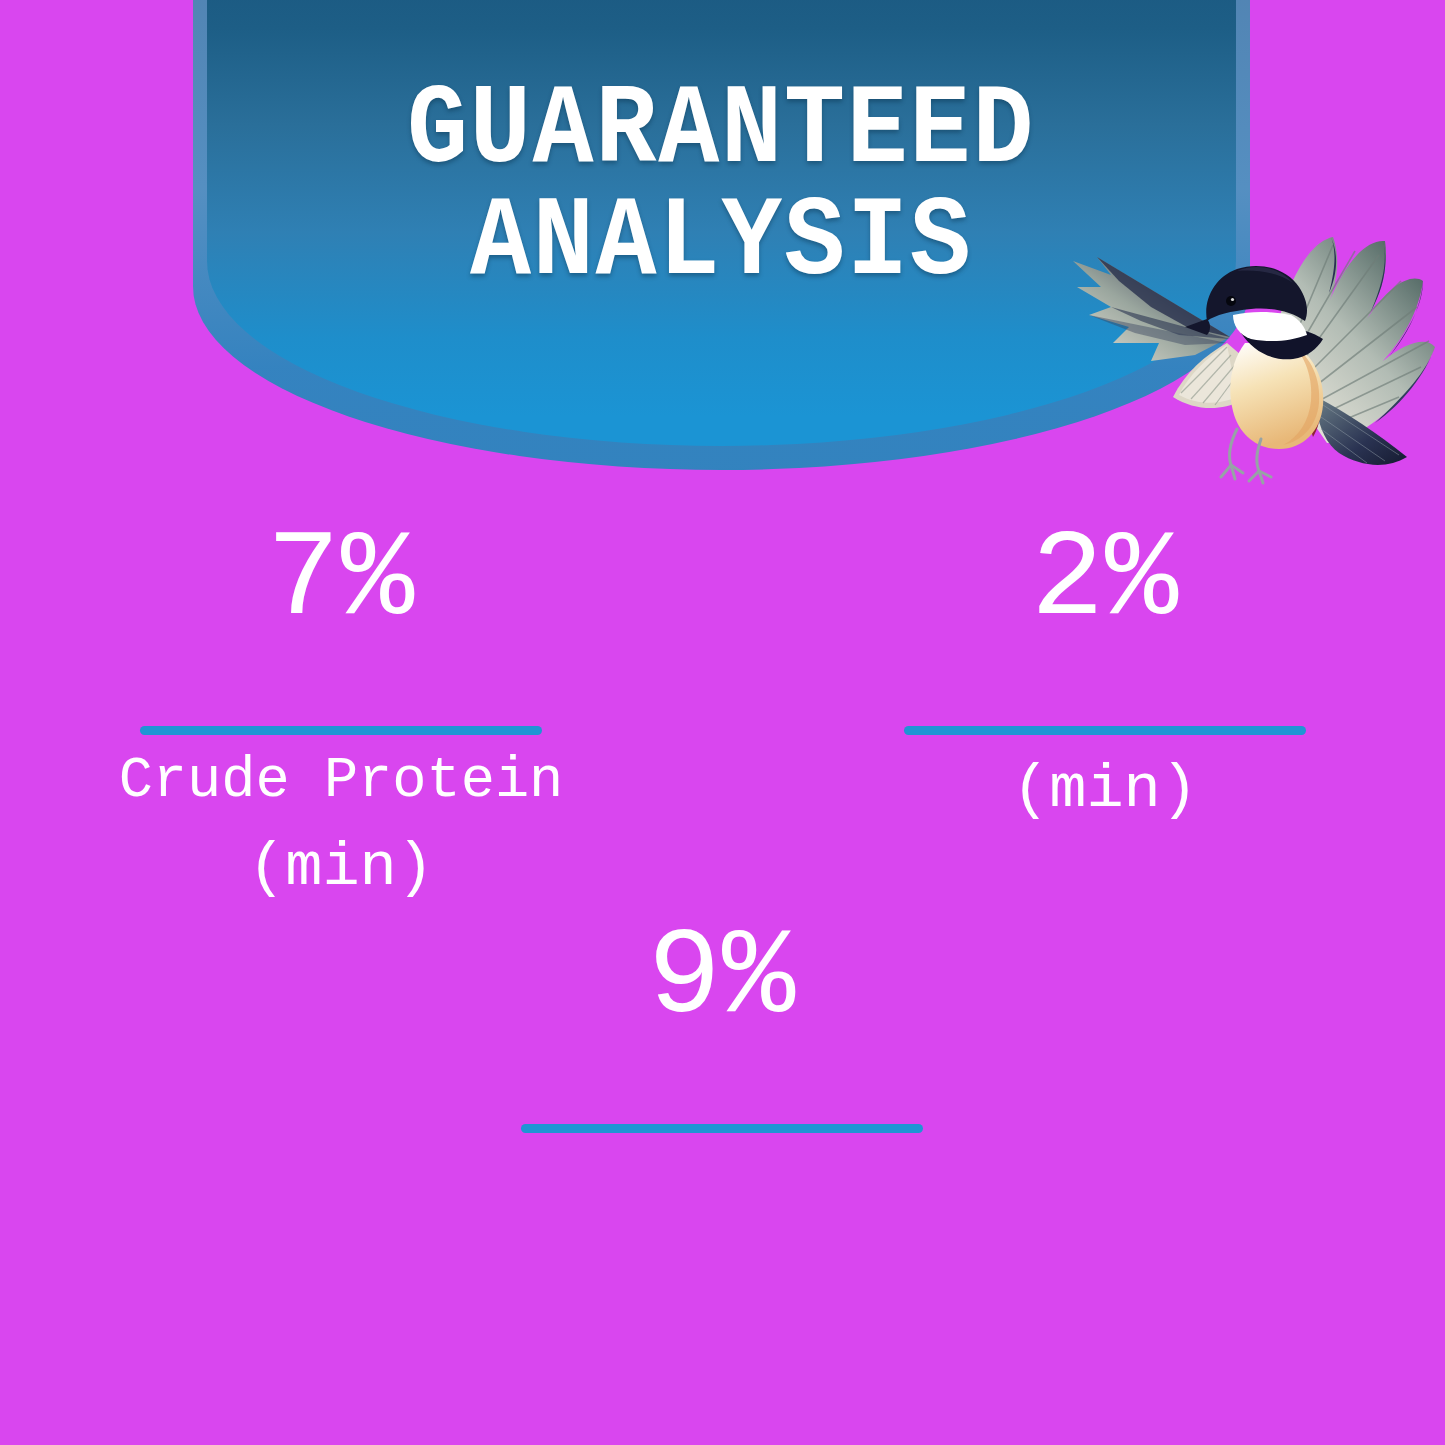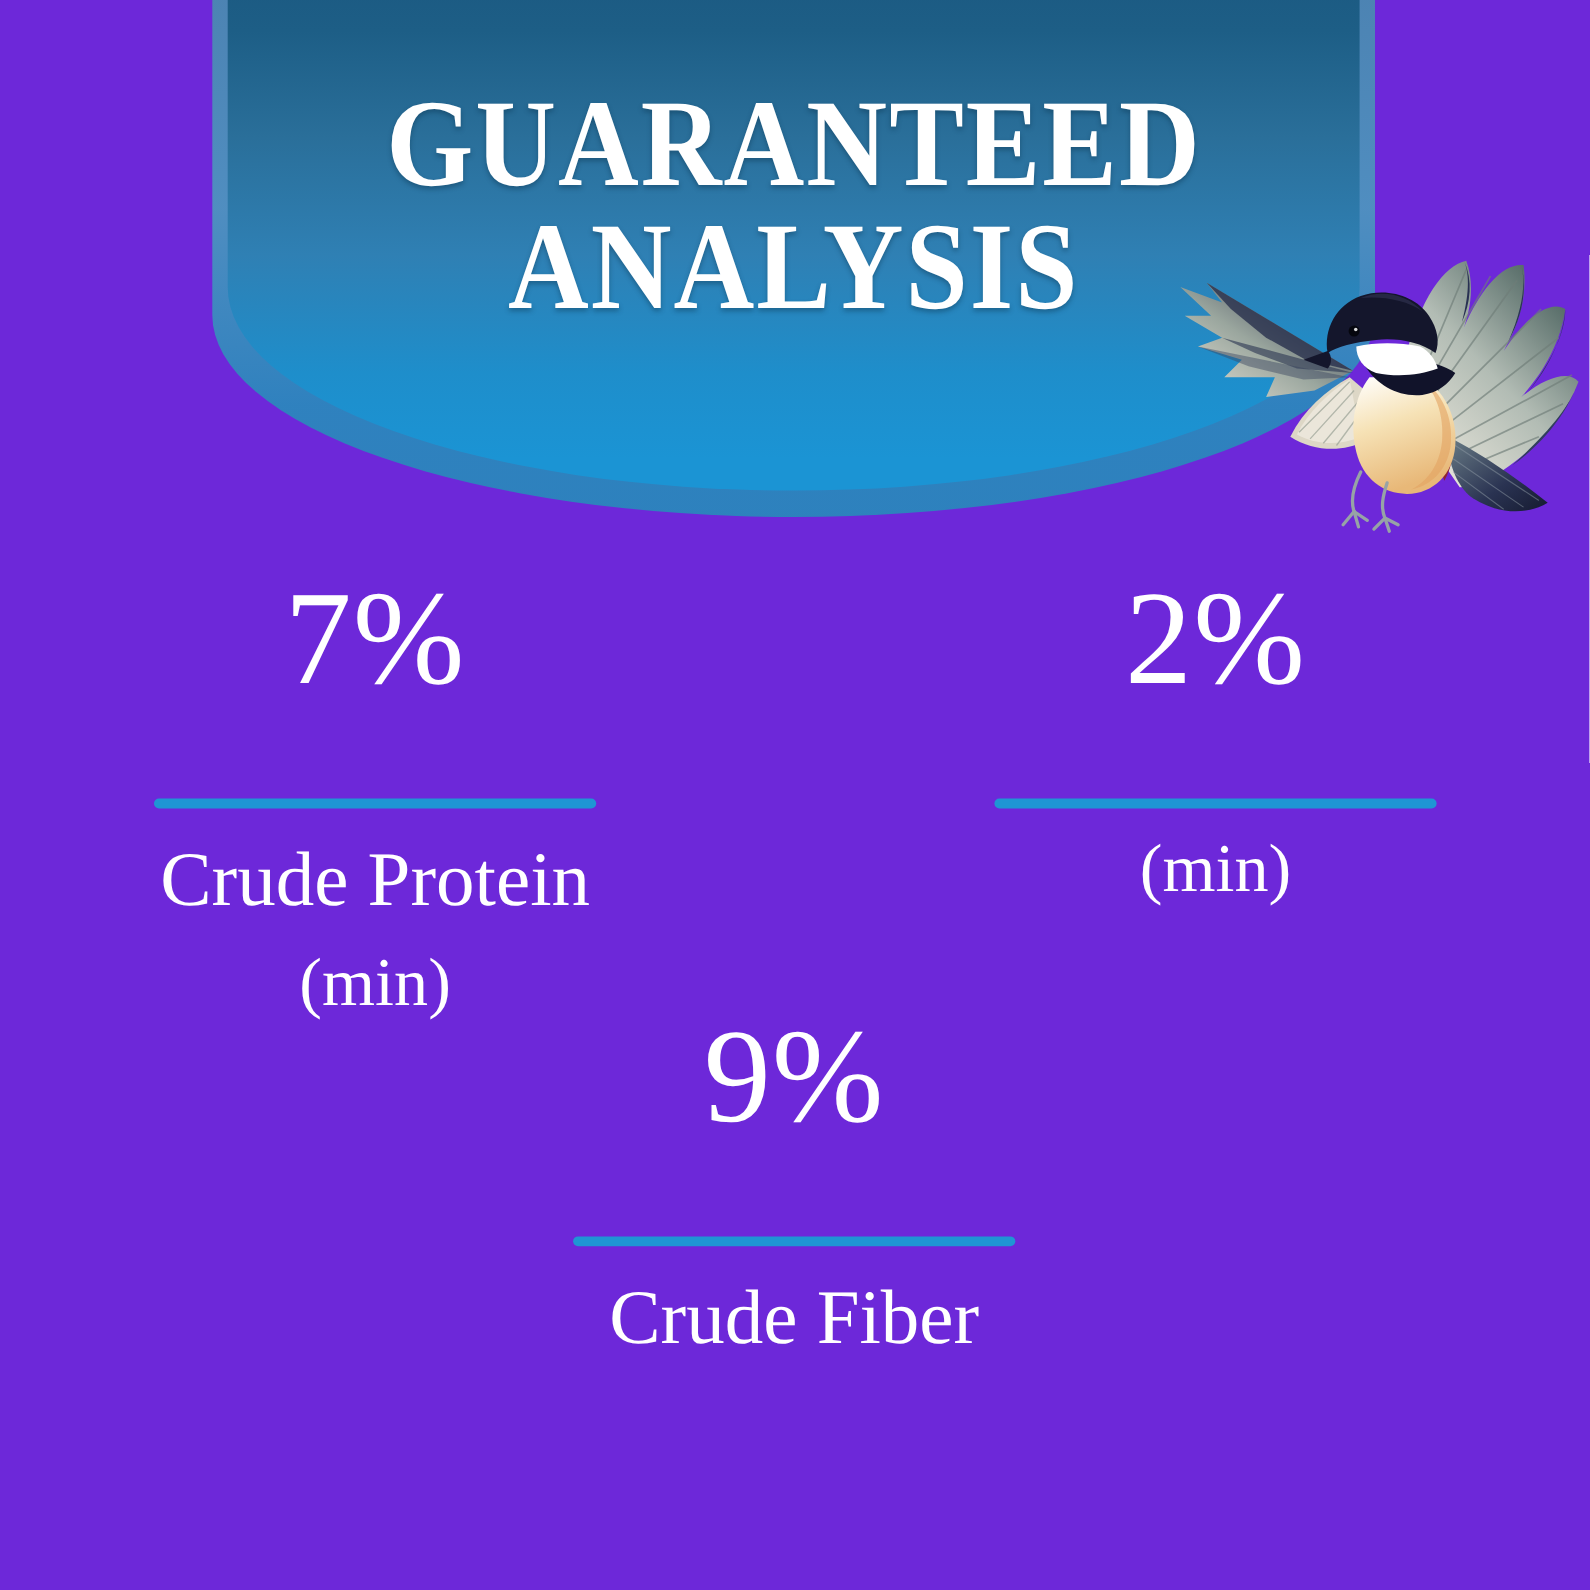--- a/index.html
+++ b/index.html
@@ -7,22 +7,22 @@
     margin: 0;
     padding: 0;
     background: #ffffff;
   }
 
   .canvas {
     position: relative;
     width: 1445px;
     height: 1445px;
     overflow: hidden;
-    background: #6d28d9;
-    font-family: Liberation Serif, serif;
+    background: #d946ef;
+    font-family: Liberation Mono, monospace;
     -webkit-font-smoothing: antialiased;
   }
 
   
   .banner-wrap {
     position: absolute;
     left: 193px;
     top: -40px;
     width: 1057px;
     height: 510px;
@@ -122,25 +122,25 @@
   .stat-rule {
     width: 402px;
     height: 9px;
     border-radius: 5px;
     background: #1f95d4;
     margin-top: 84px;
   }
 
   .stat-name {
     color: #ffffff;
-    font-size: 70px;
+    font-size: 57px;
     font-weight: 400;
     line-height: 1.08;
     text-align: right;
-    margin-top: 28px;
+    margin-top: 16px;
     white-space: nowrap;
   }
 
   .stat-qual {
     color: #ffffff;
     font-size: 62px;
     font-weight: 400;
     line-height: 1.08;
     text-align: right;
     margin-top: 22px;
@@ -295,16 +295,15 @@
 
   <div class="stat stat-fat">
     <div class="stat-value">2%</div>
     <div class="stat-rule"></div>
     <div class="stat-qual">(min)</div>
   </div>
 
   <div class="stat stat-fiber">
     <div class="stat-value">9%</div>
     <div class="stat-rule"></div>
-    <div class="stat-name">Crude Fiber</div>
   </div>
 
 </div>
 
 </body></html>

